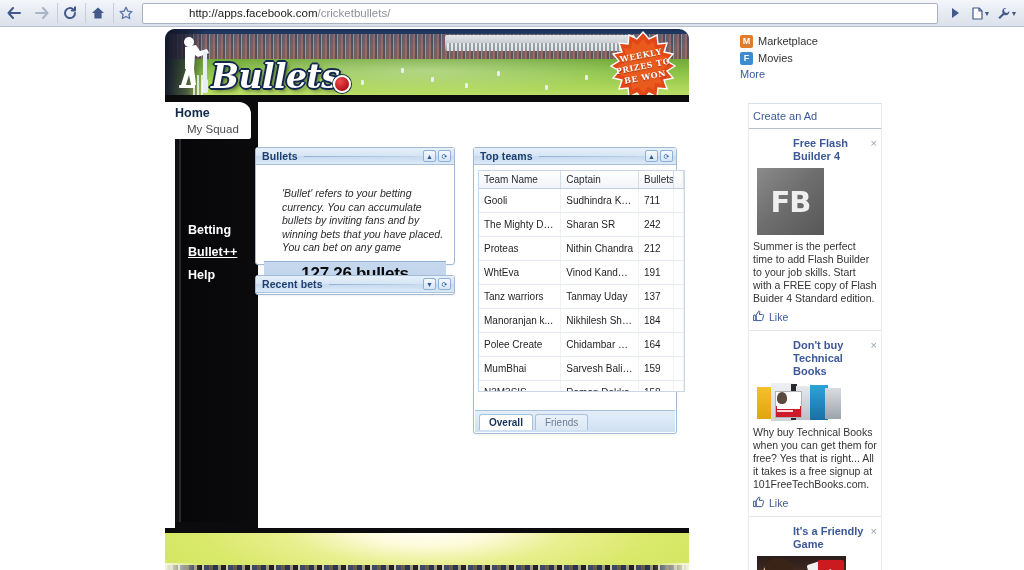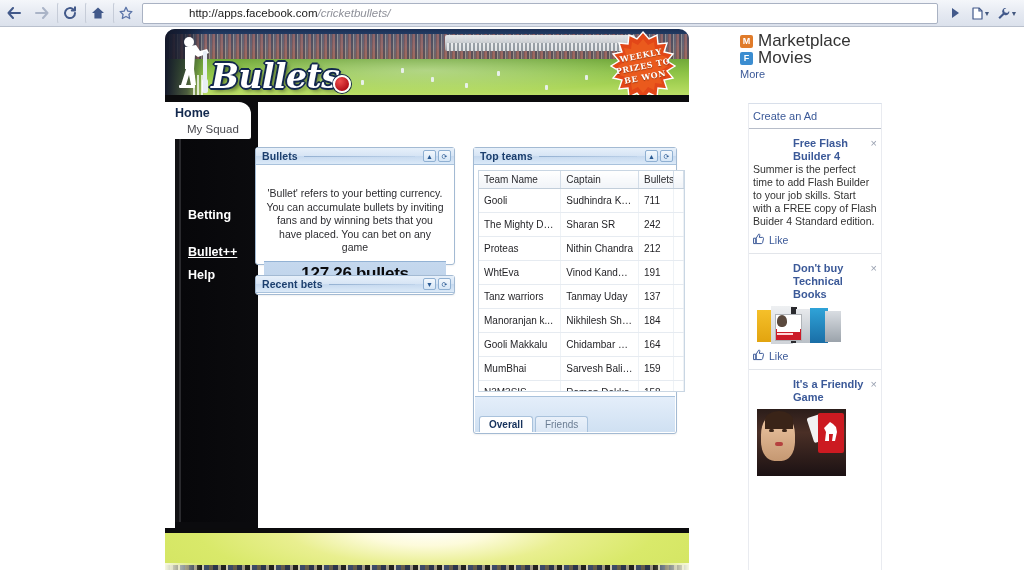--- a/index.html
+++ b/index.html
@@ -39,21 +39,21 @@
     margin: 0 4px 0 2px;
     background: #ffffff;
     border: 1px solid #a9b2c3;
     border-radius: 2px;
     display: flex; align-items: center;
     padding: 0 6px;
     overflow: hidden;
   }
   #url-text { font-size: 11.5px; white-space: nowrap; }
   #url-text .u-dom { color: #1a1a1a; margin-left: 40px; }
-  #url-text .u-path { color: #8e9099; font-style: italic; }
+  #url-text .u-path { color: #8e9099; }
 
   .tb-right {
     display: flex; align-items: center;
     padding-right: 4px;
   }
   .tb-right .nav-btn { width: 24px; }
   .caret { font-size: 7px; margin-left: 1px; color: #43587f; }
 
   
   #page {
@@ -186,21 +186,21 @@
   }
   #nav-mysquad {
     position: absolute; left: 22px; top: 96px;
     font-size: 11.5px; color: #4a4a50;
   }
   .nav-item {
     position: absolute; left: 13px;
     font-size: 12.5px; font-weight: 700; color: #ffffff;
     white-space: nowrap;
   }
-  #nav-betting { top: 106px; }
+  #nav-betting { top: 121px; }
   #nav-bulletpp { top: 143px; text-decoration: underline; }
   #nav-help { top: 166px; }
 
   
   .panel {
     position: absolute;
     background: #ffffff;
     border: 1px solid #a3bad3;
     border-radius: 3px;
     box-shadow: 0 1px 2px rgba(0,0,0,.06);
@@ -226,23 +226,23 @@
     border: 1px solid #8fb0d2;
     border-radius: 2px;
     background: linear-gradient(to bottom, #f3f8fd, #d6e6f6);
     display: flex; align-items: center; justify-content: center;
     font-size: 7px; color: #2a5a93; line-height: 1;
   }
 
   
   #panel-bullets { left: 90px; top: 120px; width: 200px; height: 118px; }
   #bullets-desc {
-    margin: 22px 10px 0 10px;
+    margin: 22px 10px 0 26px;
     font-size: 10.5px; line-height: 13.5px;
-    color: #2c2c30; text-align: center;
+    color: #2c2c30; text-align: left; font-style: italic;
   }
   #bullets-amount {
     margin: 6px 8px 0 8px;
     height: 27px;
     background: linear-gradient(to bottom, #c5d8ee, #bed3ea);
     border-top: 1px solid #93b2d4;
     border-bottom: 1px solid #93b2d4;
     display: flex; align-items: center; justify-content: center;
     font-size: 17px; font-weight: 700; color: #0a0a0c;
     letter-spacing: -.3px;
@@ -271,24 +271,24 @@
     border-right: 1px solid #eef2f6;
     white-space: nowrap; overflow: hidden; text-overflow: ellipsis;
   }
   .col-team { width: 40%; }
   .col-capt { width: 38%; }
   .col-bull { width: 17%; }
   .col-pad  { width: 5%; }
 
   #tt-tabs {
     position: absolute; left: 1px; bottom: 1px;
-    width: 200px; height: 36px;
+    width: 200px; height: 22px;
     background: linear-gradient(to bottom, #e4eefa, #cfe0f2);
     border-top: 1px solid #a9c2dc;
-    display: flex; align-items: flex-end;
+    display: flex; align-items: center;
     padding-left: 4px;
   }
   .tt-tab {
     height: 16px; padding: 0 9px;
     display: flex; align-items: center;
     font-size: 10px;
     border: 1px solid #a9c2dc; border-bottom: none;
     border-radius: 3px 3px 0 0;
     margin-right: 2px;
   }
@@ -330,21 +330,21 @@
   
   #fb-sidebar {
     position: absolute; left: 740px; top: 0px;
     width: 152px; height: 543px;
     font-size: 11px; color: #333333;
   }
   .fb-link-row { display: flex; align-items: center; height: 16px; margin-bottom: 1px; }
   .fb-link-icon { width: 13px; height: 13px; margin-right: 5px; flex: none;
                   display:flex; align-items:center; justify-content:center;
                   font-size: 9px; font-weight: 700; color: #ffffff; border-radius: 2px; }
-  .fb-link-text { font-size: 17px; color: #333333; }
+  .fb-link-text { font-size: 11px; color: #333333; }
   #fb-more { font-size: 11px; color: #3b5998; margin-top: 2px; }
 
   #ads-box {
     position: absolute; left: 8px; top: 76px;
     width: 134px; height: 467px;
     border-top: 1px solid #d8dfea;
     border-left: 1px solid #e9ebf0;
     border-right: 1px solid #e9ebf0;
     background: #ffffff;
   }
@@ -603,21 +603,21 @@
                 <td class="col-bull">137</td>
                 <td class="col-pad"></td>
               </tr>
               <tr>
                 <td class="col-team">Manoranjan k...</td>
                 <td class="col-capt">Nikhilesh Shri...</td>
                 <td class="col-bull">184</td>
                 <td class="col-pad"></td>
               </tr>
               <tr>
-                <td class="col-team">Gooli Makkalu</td>
+                <td class="col-team">Polee Create</td>
                 <td class="col-capt">Chidambar Ku...</td>
                 <td class="col-bull">164</td>
                 <td class="col-pad"></td>
               </tr>
               <tr>
                 <td class="col-team">MumBhai</td>
                 <td class="col-capt">Sarvesh Baliga</td>
                 <td class="col-bull">159</td>
                 <td class="col-pad"></td>
               </tr>
@@ -657,20 +657,23 @@
       <div id="fb-more">More</div>
     </div>
 
     <div id="ads-box">
       <div id="create-ad">Create an Ad</div>
 
       <div class="ad">
         <div class="ad-head">
           <div class="ad-title">Free Flash Builder 4</div>
           <div class="ad-close">×</div>
+        </div>
+        <div class="ad-img">
+          <div id="fb-thumb-1">FB</div>
         </div>
         <div class="ad-body">Summer is the perfect time to add Flash Builder to your job skills. Start with a FREE copy of Flash Buider 4 Standard edition.</div>
         <div class="ad-like">
           <span>
             <svg width="12" height="12" viewBox="0 0 12 12">
                 <path d="M3.2 5.2 L5.6 1.2 C6.4 0.8 7 1.4 6.8 2.2 L6.3 4.4 H9.6 C10.3 4.4 10.7 5 10.5 5.6 L9.6 9.6 C9.5 10.2 9 10.6 8.4 10.6 H3.2 Z M0.6 5.2 H2.8 V10.6 H0.6 Z" fill="none" stroke="#3b5998" stroke-width="1" stroke-linejoin="round"></path>
               </svg>
           </span>
           <span>Like</span>
         </div>
@@ -688,20 +691,21 @@
             <div style="position:absolute;left:34px;top:1px;width:6px;height:36px;background:#2a2a2e;"></div>
             <div style="position:absolute;left:39px;top:3px;width:16px;height:34px;background:linear-gradient(to bottom,#e7e9ec,#b9c0c7);"></div>
             <div style="position:absolute;left:53px;top:2px;width:18px;height:35px;background:linear-gradient(to bottom,#2fa3d8,#1a6ea6);"></div>
             <div style="position:absolute;left:68px;top:5px;width:16px;height:31px;background:linear-gradient(to bottom,#d9dde2,#9ba3ab);"></div>
             <div style="position:absolute;left:18px;top:8px;width:27px;height:27px;background:linear-gradient(to bottom,#ffffff 0 14px,#cc1b28 14px 27px);border:1px solid #b0b4b9;"></div>
             <div style="position:absolute;left:20px;top:9px;width:10px;height:12px;border-radius:50% 50% 40% 40%;background:#5b4a3e;"></div>
             <div style="position:absolute;left:20px;top:23px;width:23px;height:3px;background:#ffffff;"></div>
             <div style="position:absolute;left:20px;top:27px;width:16px;height:2px;background:#ffd7d7;"></div>
           </div>
         </div>
+        <div class="ad-body">Why buy Technical Books when you can get them for free? Yes that is right... All it takes is a free signup at 101FreeTechBooks.com.</div>
         <div class="ad-like">
           <span>
             <svg width="12" height="12" viewBox="0 0 12 12">
                 <path d="M3.2 5.2 L5.6 1.2 C6.4 0.8 7 1.4 6.8 2.2 L6.3 4.4 H9.6 C10.3 4.4 10.7 5 10.5 5.6 L9.6 9.6 C9.5 10.2 9 10.6 8.4 10.6 H3.2 Z M0.6 5.2 H2.8 V10.6 H0.6 Z" fill="none" stroke="#3b5998" stroke-width="1" stroke-linejoin="round"></path>
               </svg>
           </span>
           <span>Like</span>
         </div>
       </div>
 

